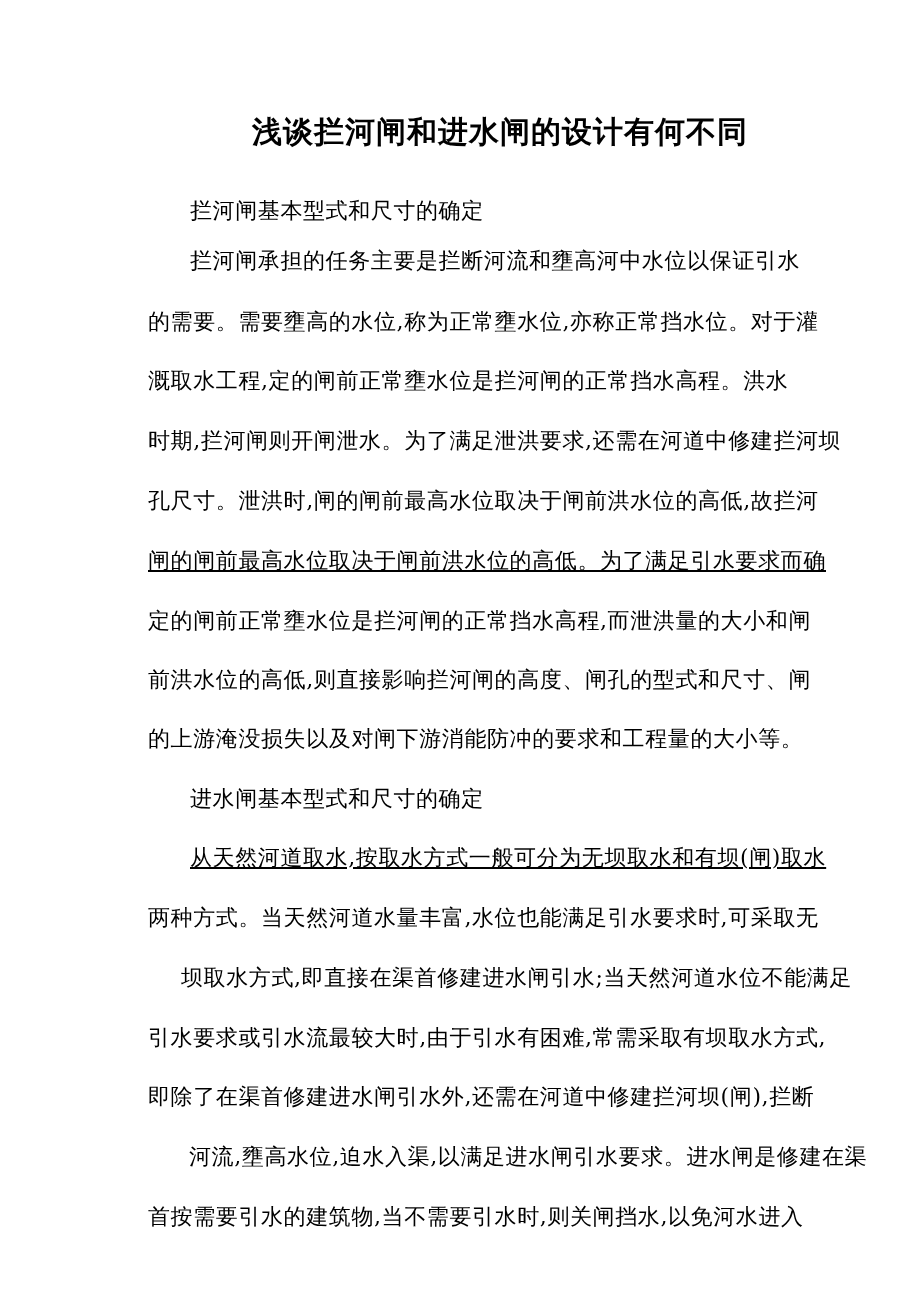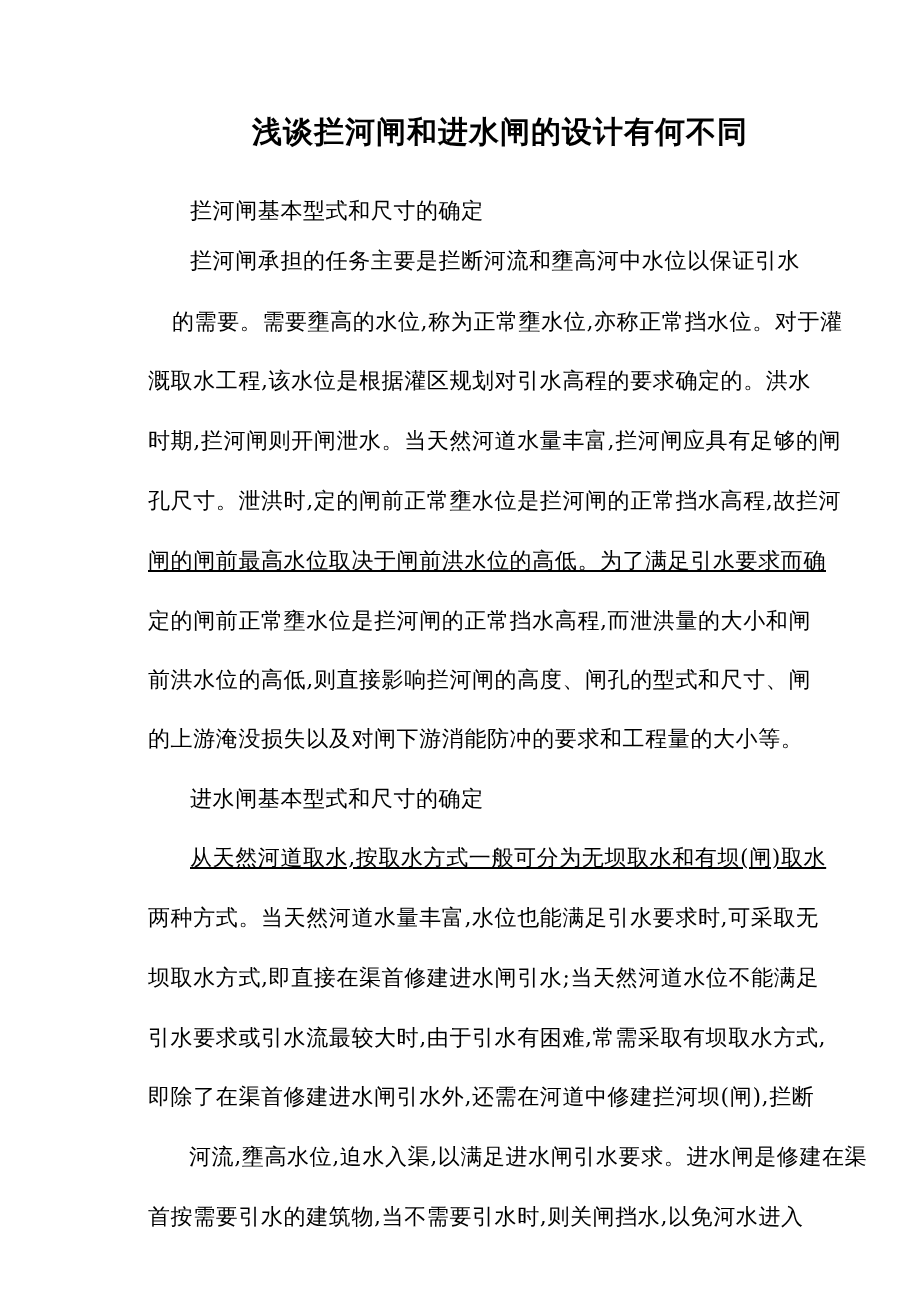--- a/index.html
+++ b/index.html
@@ -20,30 +20,30 @@
     .indent { left: 182px; }
   </style>
 </head>
 <body>
 
 <div class="page">
   <div class="title">浅谈拦河闸和进水闸的设计有何不同</div>
   <div id="lines">
       <div class="line indent" style="top: 196px;">拦河闸基本型式和尺寸的确定</div>
       <div class="line indent" style="top: 246px;">拦河闸承担的任务主要是拦断河流和壅高河中水位以保证引水</div>
-      <div class="line" style="top: 307px; margin-left: 24px;">的需要。需要壅高的水位,称为正常壅水位,亦称正常挡水位。对于灌</div>
-      <div class="line" style="top: 366px;">溉取水工程,该水位是根据灌区规划对引水高程的要求确定的。洪水</div>
-      <div class="line" style="top: 426px;">时期,拦河闸则开闸泄水。当天然河道水量丰富,拦河闸应具有足够的闸</div>
-      <div class="line" style="top: 486px;">孔尺寸。泄洪时,定的闸前正常壅水位是拦河闸的正常挡水高程,故拦河</div>
+      <div class="line" style="top: 307px;">的需要。需要壅高的水位,称为正常壅水位,亦称正常挡水位。对于灌</div>
+      <div class="line" style="top: 366px;">溉取水工程,定的闸前正常壅水位是拦河闸的正常挡水高程。洪水</div>
+      <div class="line" style="top: 426px;">时期,拦河闸则开闸泄水。为了满足泄洪要求,还需在河道中修建拦河坝</div>
+      <div class="line" style="top: 486px;">孔尺寸。泄洪时,闸的闸前最高水位取决于闸前洪水位的高低,故拦河</div>
       <div class="line" style="top: 546px; text-decoration: underline;">闸的闸前最高水位取决于闸前洪水位的高低。为了满足引水要求而确</div>
       <div class="line" style="top: 606px;">定的闸前正常壅水位是拦河闸的正常挡水高程,而泄洪量的大小和闸</div>
       <div class="line" style="top: 665px;">前洪水位的高低,则直接影响拦河闸的高度、闸孔的型式和尺寸、闸</div>
       <div class="line" style="top: 724px;">的上游淹没损失以及对闸下游消能防冲的要求和工程量的大小等。</div>
       <div class="line indent" style="top: 784px;">进水闸基本型式和尺寸的确定</div>
       <div class="line indent" style="top: 843px; text-decoration: underline;">从天然河道取水,按取水方式一般可分为无坝取水和有坝(闸)取水</div>
       <div class="line" style="top: 903px;">两种方式。当天然河道水量丰富,水位也能满足引水要求时,可采取无</div>
-      <div class="line" style="top: 963px;">坝取水方式,即直接在渠首修建进水闸引水;当天然河道水位不能满足</div>
+      <div class="line" style="top: 963px; margin-left: 33px;">坝取水方式,即直接在渠首修建进水闸引水;当天然河道水位不能满足</div>
       <div class="line" style="top: 1023px;">引水要求或引水流最较大时,由于引水有困难,常需采取有坝取水方式,</div>
       <div class="line" style="top: 1082px;">即除了在渠首修建进水闸引水外,还需在河道中修建拦河坝(闸),拦断</div>
       <div class="line" style="top: 1142px; margin-left: 41px;">河流,壅高水位,迫水入渠,以满足进水闸引水要求。进水闸是修建在渠</div>
       <div class="line" style="top: 1202px;">首按需要引水的建筑物,当不需要引水时,则关闸挡水,以免河水进入</div>
     </div>
 </div>
 
 </body></html>

